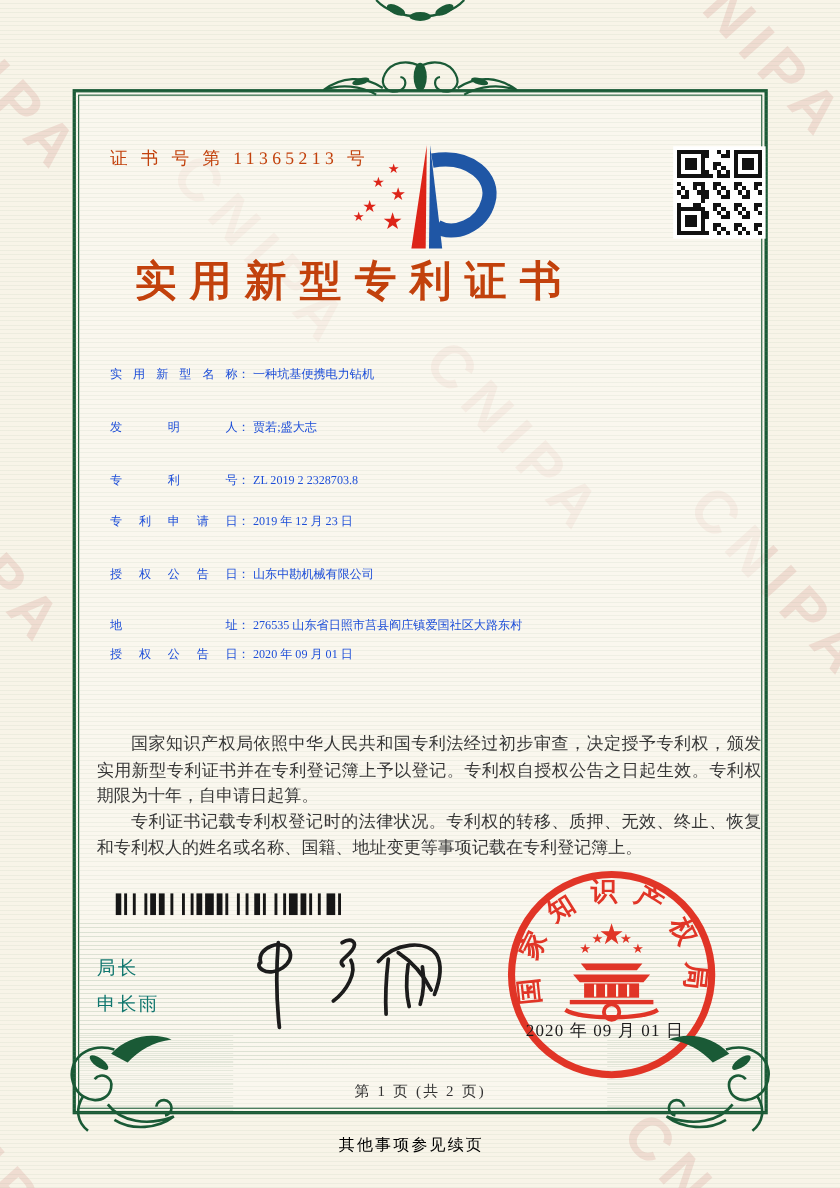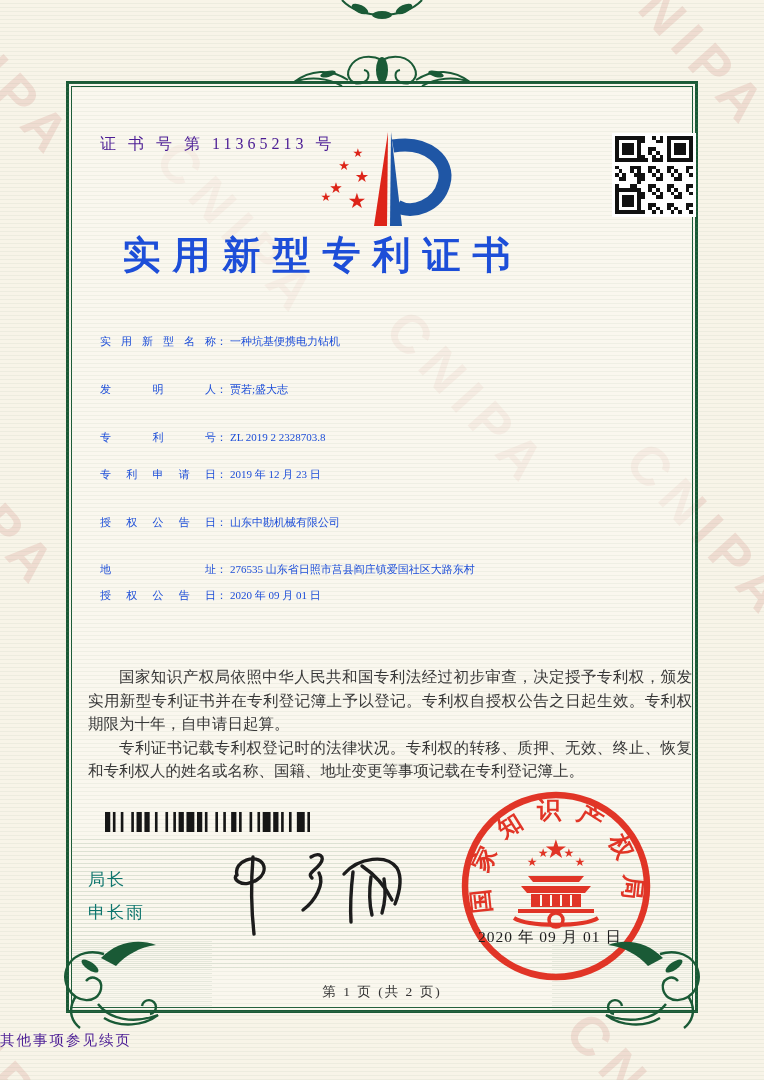--- a/index.html
+++ b/index.html
@@ -32,26 +32,26 @@
     border:1px solid var(--green);
   }
   .watermark{
     font-family:"Liberation Sans","DejaVu Sans",sans-serif;
     font-weight:700;font-size:54px;letter-spacing:10px;
     color:rgba(220,166,156,0.30);
     transform:rotate(48deg);transform-origin:left top;
     white-space:nowrap;pointer-events:none;
   }
   .cert-no{
-    left:100px;top:134px;font-size:16px;letter-spacing:4px;color:#4c1d95;
+    left:100px;top:134px;font-size:16px;letter-spacing:4px;color:#c2410c;
     white-space:nowrap;
   }
   .title{
     left:0;top:230px;width:645px;text-align:center;
-    font-size:38px;font-weight:700;letter-spacing:12px;color:#1d4ed8;
+    font-size:38px;font-weight:700;letter-spacing:12px;color:#c2410c;
     white-space:nowrap;
   }
   .field-row{
     left:100px;font-size:11px;color:#1d4ed8;white-space:nowrap;line-height:22px;
   }
   .flabel{
     display:inline-block;width:116px;
     text-align:justify;text-align-last:justify;
     vertical-align:top;
   }
@@ -66,22 +66,22 @@
   .sig-label{left:88px;font-size:17px;color:#0f766e;letter-spacing:2px;}
   .seal-date{
     left:460px;top:927px;width:180px;text-align:center;
     font-size:15.5px;color:#1d1d1d;letter-spacing:1px;white-space:nowrap;
   }
   .page-info{
     left:0;top:983px;width:764px;text-align:center;
     font-size:13.5px;letter-spacing:2px;color:#333;
   }
   .cont-note{
-    left:0;top:1031px;width:748px;
-    font-size:14.5px;letter-spacing:2px;color:#4c1d95;
+    left:0;top:1031px;width:748px;text-align:center;
+    font-size:14.5px;letter-spacing:2px;color:#000000;
   }
   :root{
     --green:#1a5a36;
     --sealred:#e02718;
     --logored:#dd2418;
     --logoblue:#1f56a5;
   }
 </style>
 </head>
 <body>

